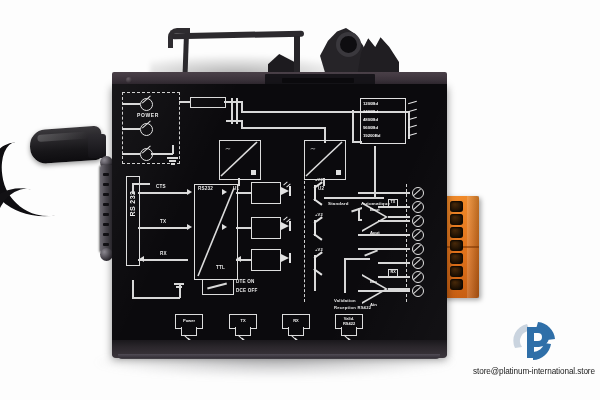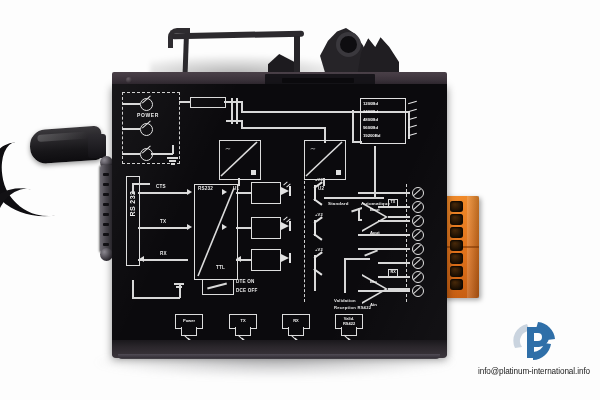--- a/index.html
+++ b/index.html
@@ -638,17 +638,17 @@
 
     <div class="wm">
       <div class="wm-logo">
         <svg viewBox="0 0 58 46" width="58" height="46">
           <path d="M10 30 A17 17 0 0 1 22 6 L25 13 A10 10 0 0 0 17 29 Z" fill="#b8c6d4" opacity="0.75"></path>
           <path d="M33 4 A19 19 0 0 1 50 21 L42 22 A12 12 0 0 0 31 11 Z" fill="#2f6fa8"></path>
           <path d="M46 26 A19 19 0 0 1 28 42 L28 34 A11 11 0 0 0 39 25 Z" fill="#2f6fa8"></path>
           <path d="M22 9 h12 a10 10 0 0 1 0 20 h-5 v11 h-7 Z M29 15 v8 h4 a4 4 0 0 0 0 -8 Z" fill="#2f6fa8"></path>
         </svg>
       </div>
-      <div class="wm-mail">info@platinum-international.info</div>
+      <div class="wm-mail">store@platinum-international.store</div>
     </div>
 
   </div>
 </div>
 
 </body></html>

